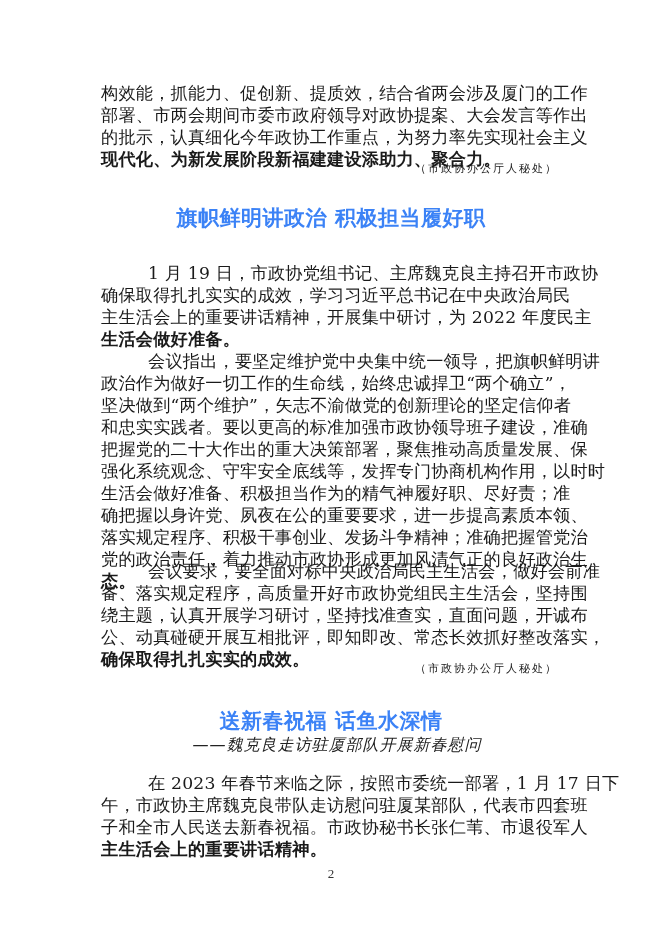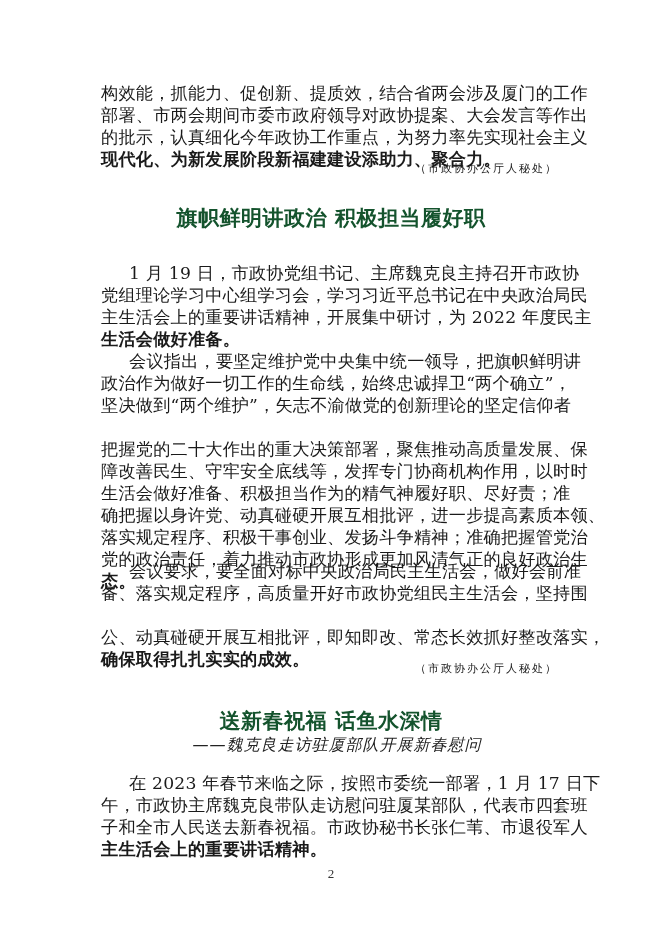--- a/index.html
+++ b/index.html
@@ -3,61 +3,63 @@
 <meta charset="utf-8">
 <style>
   html, body { margin: 0; padding: 0; background: #ffffff; }
   body { width: 662px; height: 936px; position: relative; overflow: hidden;
          font-family: "DejaVu Serif", "Liberation Serif", serif; color: #1a1a1a; }
   .page { position: absolute; left: 0; top: 0; width: 662px; height: 936px; background: #fff; }
   .line { position: absolute; left: 101px; width: 460px; height: 22px; line-height: 22px;
           font-size: 17.2px; white-space: nowrap; text-align: justify; text-align-last: justify;
           letter-spacing: 0.2px; }
   .line.last { text-align-last: left; font-weight: bold; }
-  .line.indent { left: 91px; padding-left: 38px; width: 422px; }
+  .line.indent { left: 110px; padding-left: 38px; width: 422px; }
   .sig { position: absolute; right: 104px; height: 22px; line-height: 22px; font-size: 11px;
          letter-spacing: 2px; white-space: nowrap; }
   .title { position: absolute; left: 0; width: 662px; text-align: center; font-weight: bold;
-           font-size: 21px; line-height: 26px; letter-spacing: 0.5px; color: #14532d; }
+           font-size: 21px; line-height: 26px; letter-spacing: 0.5px; color: #3b82f6; }
   .subtitle { position: absolute; left: 0; width: 662px; text-align: center; font-size: 16px;
               line-height: 20px; letter-spacing: 1px; color: #222; font-style: italic; }
   .pagenum { position: absolute; left: 0; width: 662px; text-align: center; font-size: 13px;
              font-family: "Liberation Serif", serif; color: #333; }
 </style>
 </head>
 <body>
 
 <div class="page">
 
   <div class="line" style="top:82px">构效能，抓能力、促创新、提质效，结合省两会涉及厦门的工作</div>
   <div class="line" style="top:104px">部署、市两会期间市委市政府领导对政协提案、大会发言等作出</div>
   <div class="line" style="top:126px">的批示，认真细化今年政协工作重点，为努力率先实现社会主义</div>
   <div class="line last" style="top:148px">现代化、为新发展阶段新福建建设添助力、聚合力。</div>
   <div class="sig" style="top:158px">（市政协办公厅人秘处）</div>
 
   <div class="title" style="top:205px">旗帜鲜明讲政治  积极担当履好职</div>
 
   <div class="line indent" style="top:262px">1 月 19 日，市政协党组书记、主席魏克良主持召开市政协</div>
-  <div class="line" style="top:284px">党组理论学习中心组学习会，学习习近平总书记在中央政治局民</div>
+  <div class="line" style="top:284px">确保取得扎扎实实的成效，学习习近平总书记在中央政治局民</div>
   <div class="line" style="top:306px">主生活会上的重要讲话精神，开展集中研讨，为 2022 年度民主</div>
   <div class="line last" style="top:328px">生活会做好准备。</div>
 
   <div class="line indent" style="top:350px">会议指出，要坚定维护党中央集中统一领导，把旗帜鲜明讲</div>
   <div class="line" style="top:372px">政治作为做好一切工作的生命线，始终忠诚捍卫“两个确立”，</div>
   <div class="line" style="top:394px">坚决做到“两个维护”，矢志不渝做党的创新理论的坚定信仰者</div>
+  <div class="line" style="top:416px">和忠实实践者。要以更高的标准加强市政协领导班子建设，准确</div>
   <div class="line" style="top:438px">把握党的二十大作出的重大决策部署，聚焦推动高质量发展、保</div>
-  <div class="line" style="top:460px">障改善民生、守牢安全底线等，发挥专门协商机构作用，以时时</div>
+  <div class="line" style="top:460px">强化系统观念、守牢安全底线等，发挥专门协商机构作用，以时时</div>
   <div class="line" style="top:482px">生活会做好准备、积极担当作为的精气神履好职、尽好责；准</div>
-  <div class="line" style="top:504px">确把握以身许党、动真碰硬开展互相批评，进一步提高素质本领、</div>
+  <div class="line" style="top:504px">确把握以身许党、夙夜在公的重要要求，进一步提高素质本领、</div>
   <div class="line" style="top:526px">落实规定程序、积极干事创业、发扬斗争精神；准确把握管党治</div>
   <div class="line" style="top:548px">党的政治责任，着力推动市政协形成更加风清气正的良好政治生</div>
   <div class="line last" style="top:570px">态。</div>
 
   <div class="line indent" style="top:560px">会议要求，要全面对标中央政治局民主生活会，做好会前准</div>
   <div class="line" style="top:582px">备、落实规定程序，高质量开好市政协党组民主生活会，坚持围</div>
+  <div class="line" style="top:604px">绕主题，认真开展学习研讨，坚持找准查实，直面问题，开诚布</div>
   <div class="line" style="top:626px">公、动真碰硬开展互相批评，即知即改、常态长效抓好整改落实，</div>
   <div class="line last" style="top:648px">确保取得扎扎实实的成效。</div>
   <div class="sig" style="top:658px">（市政协办公厅人秘处）</div>
 
   <div class="title" style="top:708px">送新春祝福    话鱼水深情</div>
   <div class="subtitle" style="top:735px; left:6px">——魏克良走访驻厦部队开展新春慰问</div>
 
   <div class="line indent" style="top:772px">在 2023 年春节来临之际，按照市委统一部署，1 月 17 日下</div>
   <div class="line" style="top:794px">午，市政协主席魏克良带队走访慰问驻厦某部队，代表市四套班</div>
   <div class="line" style="top:816px">子和全市人民送去新春祝福。市政协秘书长张仁苇、市退役军人</div>

